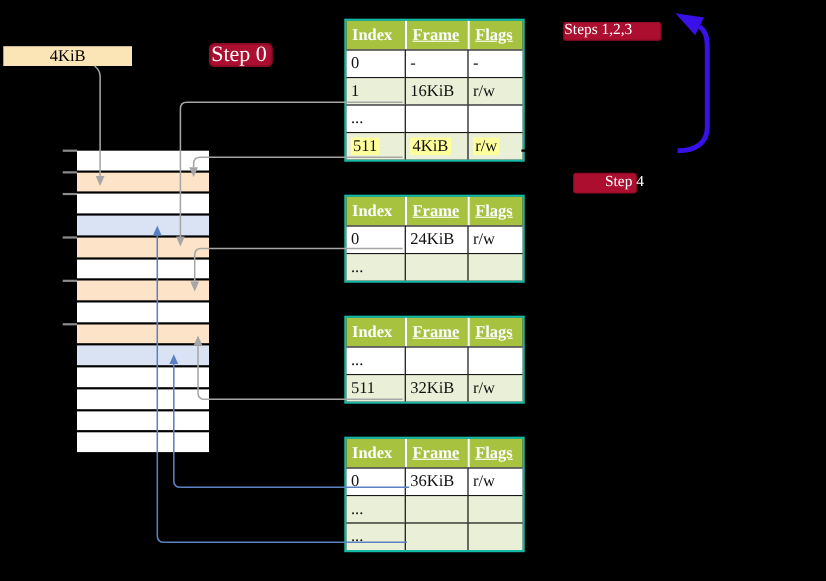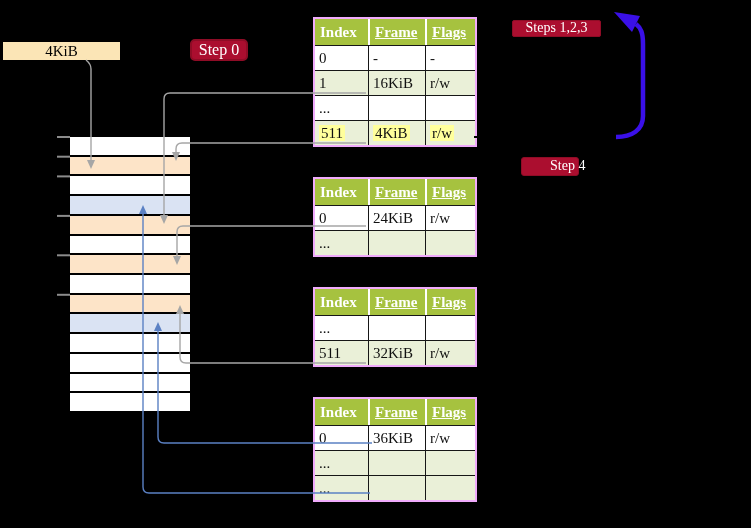--- a/index.html
+++ b/index.html
@@ -6,36 +6,36 @@
   .stage{position:relative;width:751px;height:528px;background:#000;overflow:hidden;
          font-family:"Liberation Serif","DejaVu Serif",serif;}
 
   
   .memrow{position:absolute;left:70px;width:120px;height:17.7px;}
   .mem-white{background:#ffffff;}
   .mem-peach{background:#fde4c8;}
   .mem-blue{background:#dae3f3;}
 
   
-  .pt{position:absolute;border:2px solid #f0abfc;background:#141414;}
+  .pt{position:absolute;border:2px solid #14b8a6;background:#141414;}
   .pt .row{display:flex;}
   .th{background:#a6c23f;color:#fff;font-weight:bold;font-size:15px;height:26px;
       line-height:26px;padding-left:5px;box-sizing:border-box;}
   .th.c1,.th.c2{border-left:2px solid #fff;text-decoration:underline;}
   .td{background:#fff;color:#101010;font-size:15px;height:25px;line-height:24px;
       padding-left:4px;box-sizing:border-box;border-top:1px solid #161616;}
   .td.c1,.td.c2{border-left:1px solid #161616;}
   .row.alt .td{background:#eaf0d8;}
   .c0{width:53px;}.c1{width:57px;}.c2{width:50px;}
   .hl{background:#ffff9c;padding:0 2px;}
 
   
-  .badge{position:absolute;color:#fff;text-align:center;box-sizing:border-box;white-space:nowrap;}
+  .badge{position:absolute;color:#fff;text-align:left;box-sizing:border-box;white-space:nowrap;}
   #step0{left:190px;top:39px;width:58px;height:22px;background:#ab0e2f;
-         border:2px solid #8f0c26;border-radius:5px;font-size:16px;line-height:17px;}
+         border:2px solid #8f0c26;border-radius:5px;font-size:20px;line-height:17px;}
   #steps123{left:512px;top:20px;width:89px;height:17px;background:#ab0e2f;
          border:1px solid #8f0c26;border-radius:2px;font-size:14px;line-height:14px;}
   #steps1234{left:650px;top:17px;width:100px;height:19px;background:#4613f2;
          border-radius:2px;font-size:14px;line-height:18px;}
   #step4{left:521px;top:157px;width:58px;height:19px;background:#ab0e2f;
          border:1px solid #8f0c26;border-radius:3px;font-size:14px;line-height:16px;padding-left:28px;}
   #sizebox{position:absolute;left:3px;top:42px;width:117px;height:18px;background:#fbe5b6;
          color:#000;text-align:center;font-size:15px;line-height:18px;}
 
   .overlay{position:absolute;left:0;top:0;z-index:5;pointer-events:none;}

